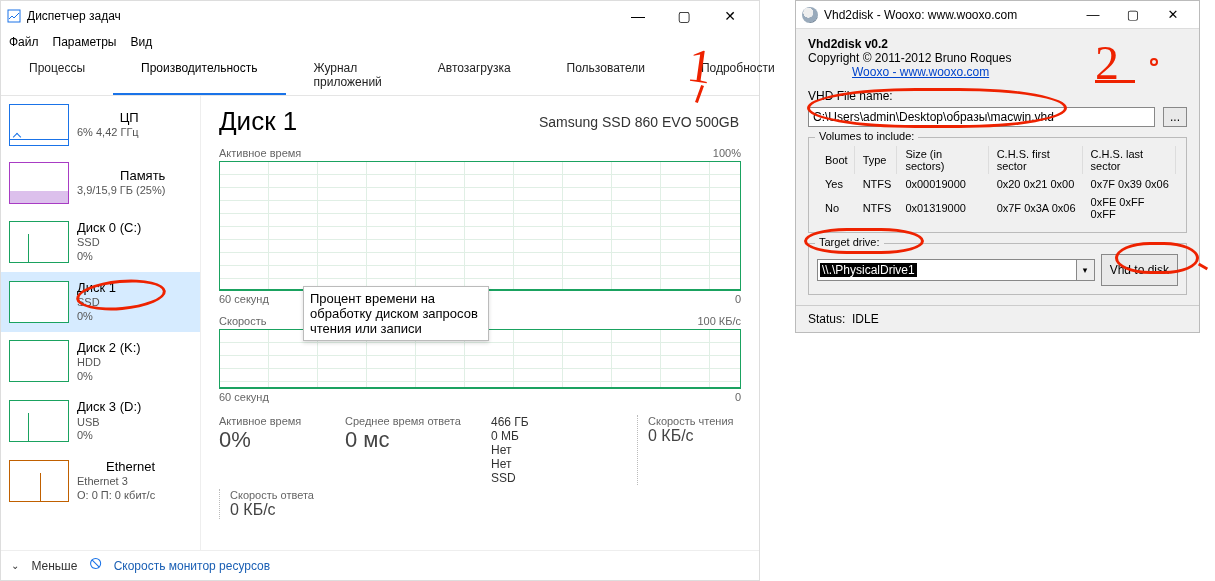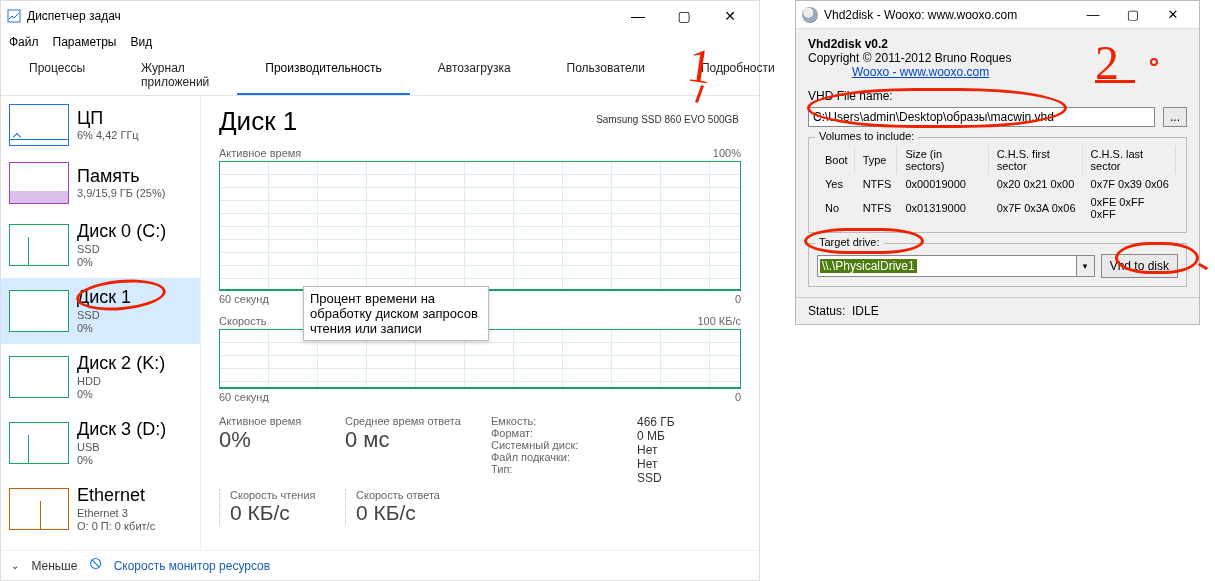--- a/index.html
+++ b/index.html
@@ -25,36 +25,36 @@
 .sb-thumb.disk { border-color: #1aa260; }
 .sb-thumb.eth { border-color: #c06000; }
 .sb-thumb .spike { position: absolute; bottom: 0; left: 18px; width: 1px; background: currentColor; }
 .sb-thumb.cpu .line { position:absolute; bottom:5px; left:0; right:0; height:1px; background:#1a73e8; }
 .sb-thumb.cpu .bump { position:absolute; bottom:5px; left:4px; width:6px; height:6px; border-top:1px solid #1a73e8; border-right:1px solid #1a73e8; transform:rotate(-45deg); }
 .sb-thumb.mem .fill { position:absolute; left:0; right:0; bottom:0; top:0; background:linear-gradient(to top,#dcc0ec 30%,#fff 30%); }
 .sb-thumb.disk .spike, .sb-thumb.eth .spike { height: 28px; }
 .sb-thumb.disk { color:#1aa260; }
 .sb-thumb.eth { color:#c06000; }
 .sb-text { display: flex; flex-direction: column; line-height: 1.25; }
-.sb-text .name { font-size: 18px; }
+.sb-text .name { font-size: 13px; text-align: right; }
 .sb-text .sub { font-size: 11px; color: #555; }
 
 .tm-main { flex: 1; padding: 10px 18px; position: relative; overflow: hidden; }
 .tm-main h1 { font-size: 26px; font-weight: 400; }
-.tm-main .device { position: absolute; right: 20px; top: 18px; font-size: 10px; color: #333; }
+.tm-main .device { position: absolute; right: 20px; top: 18px; font-size: 14px; color: #333; }
 .chart-label { font-size: 11px; color: #666; margin-top: 10px; display: flex; justify-content: space-between; }
 .chart { height: 130px; border: 1px solid #1aa260; background: repeating-linear-gradient(to right, transparent 0 48px, #e0efe5 48px 49px), repeating-linear-gradient(to bottom, transparent 0 12px, #e0efe5 12px 13px); position: relative; margin-top: 2px; }
 .chart.small { height: 60px; }
 .chart .baseline { position:absolute; left:0; right:0; bottom:0; height:1px; background:#1aa260; }
 .axis { display: flex; justify-content: space-between; font-size: 11px; color: #666; margin-top: 2px; align-items: center; }
 .tooltip { position: absolute; left: 302px; top: 285px; width: 186px; background: #fff; border: 1px solid #bbb; padding: 4px 6px; font-size: 13px; box-shadow: 0 2px 4px rgba(0,0,0,.15); z-index: 5; }
 
 .stats { display: grid; grid-template-columns: 110px 130px 130px 120px; gap: 4px 16px; margin-top: 12px; }
 .stat-label { font-size: 11px; color: #666; }
-.stat-val { font-size: 21px; color: #444; }
+.stat-val { font-size: 16px; color: #444; }
 .stat-val.big { font-size: 22px; }
 .info-label { font-size: 11px; color: #666; }
 .info-val { font-size: 12px; color: #333; }
 .divider { border-left: 1px dotted #bbb; padding-left: 10px; }
 
 .tm-statusbar { height: 30px; border-top: 1px solid #eee; display: flex; align-items: center; gap: 12px; padding: 0 10px; font-size: 12px; color: #333; }
 .tm-statusbar .chev { font-size: 10px; }
 .tm-statusbar .link-icon { color: #1a73e8; }
 .tm-statusbar a { color: #1a5fb4; text-decoration: none; }
 
@@ -71,23 +71,23 @@
 .field-row { display: flex; align-items: center; gap: 8px; margin-top: 4px; }
 .field-row input.text { flex: 1; height: 20px; border: 1px solid #888; padding: 0 4px; font-size: 12px; background:#fff; }
 .field-row .browse { width: 24px; height: 20px; border: 1px solid #888; background: #e9e9e9; font-size: 12px; display:flex; align-items:center; justify-content:center; }
 .vd-group { border: 1px solid #bbb; margin-top: 10px; padding: 6px 8px 8px; position: relative; background:#f0f0f0; }
 .vd-group .legend { position: absolute; top: -8px; left: 6px; background: #f0f0f0; padding: 0 4px; font-size: 11px; }
 .tbl { width: 100%; font-size: 11px; }
 .tbl th { text-align: left; font-weight: 400; padding: 2px 6px; border-right: 1px solid #ddd; }
 .tbl td { padding: 2px 6px; }
 .target-row { display: flex; gap: 6px; align-items: center; margin-top: 4px; }
 .target-row .combo { flex: 1; height: 22px; border: 1px solid #888; background: #fff; display:flex; align-items:center; position:relative; }
-.target-row .combo .val { background:#4d7c0f; color:#fff; padding:0 2px; margin:2px; font-size:12px; }
+.target-row .combo .val { background:#000000; color:#fff; padding:0 2px; margin:2px; font-size:12px; }
 .target-row .combo .arrow { position:absolute; right:0; top:0; bottom:0; width:18px; border-left:1px solid #888; display:flex; align-items:center; justify-content:center; font-size:9px; background:#eee; }
-.target-row .go { height: 24px; border: 1px solid #888; background: #e9e9e9; padding: 0 8px; font-size: 12px; }
+.target-row .go { height: 32px; border: 1px solid #888; background: #e9e9e9; padding: 0 8px; font-size: 12px; }
 .vd-status { border-top: 1px solid #ccc; padding: 6px 12px; font-size: 12px; }
 
 
 .anno { position: absolute; pointer-events: none; z-index: 20; }
 .red-circle { border: 3px solid #e20; border-radius: 50%; position:absolute; }
 .red-num { color: #e20; font-size: 48px; font-family: "Comic Sans MS", cursive; position:absolute; }
 .red-line { position:absolute; background:#e20; }
 </style>
 </head>
 <body>
@@ -107,22 +107,22 @@
       <div class="btn">✕</div>
     </div>
   </div>
   <div class="tm-menubar">
     <span>Файл</span>
     <span>Параметры</span>
     <span>Вид</span>
   </div>
   <div class="tm-tabs">
     <div class="tab">Процессы</div>
+    <div class="tab active">Производительность</div>
     <div class="tab">Журнал приложений</div>
-    <div class="tab active">Производительность</div>
     <div class="tab">Автозагрузка</div>
     <div class="tab">Пользователи</div>
     <div class="tab">Подробности</div>
     <div class="tab">Службы</div>
   </div>
   <div class="tm-body">
     <div class="tm-sidebar">
       <div class="sb-item">
         <div class="sb-thumb cpu">
             <div class="line"></div>
@@ -219,27 +219,20 @@
         </div>
 
       <div class="stats">
         <div>
           <div class="stat-label">Активное время</div>
           <div class="stat-val big">0%</div>
         </div>
         <div>
           <div class="stat-label">Среднее время ответа</div>
           <div class="stat-val big">0 мс</div>
-        </div>
-        <div>
-          <div class="info-label">Емкость:</div>
-          <div class="info-label">Формат:</div>
-          <div class="info-label">Системный диск:</div>
-          <div class="info-label">Файл подкачки:</div>
-          <div class="info-label">Тип:</div>
         </div>
         <div>
           <div class="info-val">466 ГБ</div>
           <div class="info-val">0 МБ</div>
           <div class="info-val">Нет</div>
           <div class="info-val">Нет</div>
           <div class="info-val">SSD</div>
         </div>
         <div class="divider">
           <div class="stat-label">Скорость чтения</div>

